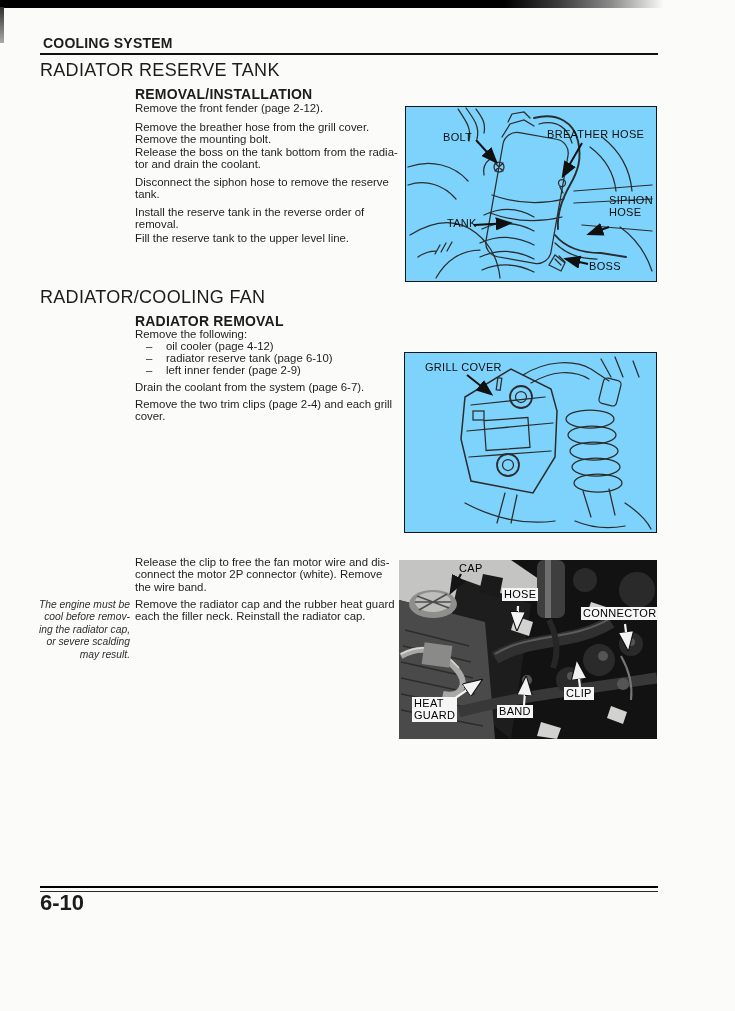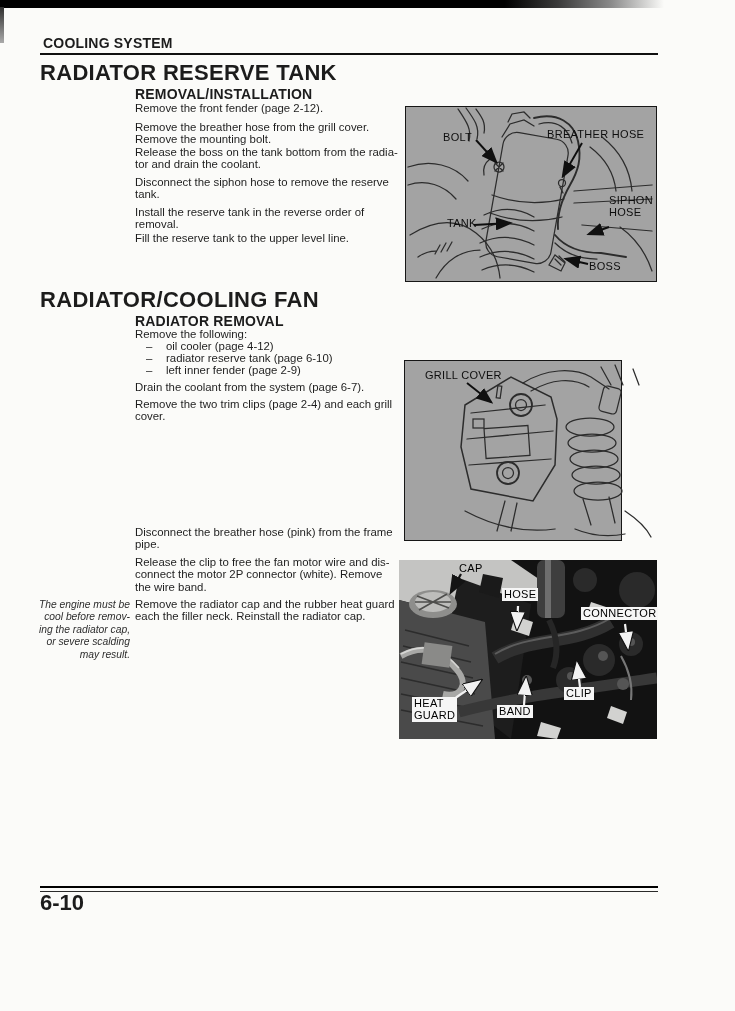--- a/index.html
+++ b/index.html
@@ -10,35 +10,35 @@
   }
   
   .topbar { position:absolute; left:0; top:0; width:664px; height:8px;
     background:linear-gradient(to right,#000 0%,#000 76%,#3a3a3a 84%,#8a8a8a 92%,rgba(160,160,160,0) 100%); }
   .leftstrip { position:absolute; left:0; top:7px; width:4px; height:36px;
     background:linear-gradient(#2f2f2f,#aaa); }
 
   .header-title { position:absolute; left:43px; top:35px; font-size:14px; font-weight:bold; letter-spacing:.2px; }
   .header-rule { position:absolute; left:40px; top:53px; width:618px; border-top:2.2px solid #101010; }
 
-  .h1 { position:absolute; left:40px; font-size:22px; font-weight:bold; letter-spacing:.3px; white-space:nowrap; }
+  .h1 { position:absolute; left:40px; font-size:18px; font-weight:normal; letter-spacing:.3px; white-space:nowrap; }
   .h2 { position:absolute; left:135px; font-size:14px; font-weight:bold; letter-spacing:.2px; white-space:nowrap; }
 
   .body-text { position:absolute; left:135px; width:266px; font-size:11.4px;
     line-height:12.3px; white-space:pre-line; color:#1e1e1e; }
 
   .list-row { position:absolute; left:146px; font-size:11.4px; line-height:12.3px; color:#1e1e1e; }
   .list-row .dash { display:inline-block; width:20px; }
 
   .sidenote { position:absolute; left:36px; top:599px; width:94px; font-size:10.3px;
     font-style:italic; line-height:12.4px; text-align:right; white-space:pre-line; color:#2d2d2d; }
 
-  .fig { position:absolute; background:#a3a3a3; border:1.6px solid #161616; box-sizing:border-box; }
+  .fig { position:absolute; background:#7dd3fc; border:1.6px solid #161616; box-sizing:border-box; }
   #fig1 { left:405px; top:106px; width:252px; height:176px; }
-  #fig2 { left:404px; top:360px; width:218px; height:181px; }
+  #fig2 { left:404px; top:352px; width:253px; height:181px; }
   #photo { left:399px; top:528px; width:258px; height:179px;margin-top:32px; }
   .fig svg, #photo svg { position:absolute; left:0; top:0; }
 
   .fig-label { position:absolute; font-size:11px; line-height:12.2px; color:#0e0e0e;
     letter-spacing:.3px; white-space:pre-line; }
   .photo-label { position:absolute; font-size:11px; line-height:12px; background:#f6f6f6;
     color:#000; padding:0 2px 1px 2px; letter-spacing:.3px; white-space:pre-line; }
 
   .footer-rule { position:absolute; left:40px; top:886px; width:618px; height:3px;
     border-top:2.4px solid #000; border-bottom:1px solid #2a2a2a; }
@@ -181,22 +181,20 @@
         <path d="M100,140 l-8,30 M112,142 l-6,28"></path>
         <path d="M220,150 C232,158 242,168 246,176"></path>
       </g>
       <g stroke="#0e0e0e" stroke-width="1.9" fill="none">
         <path d="M62,22 L86,41" marker-end="url(#ah2)"></path>
       </g>
     </svg>
     <div class="fig-label" style="left:20px; top:8px">GRILL COVER</div>
   </div>
 
-  <div class="body-text" style="top:526px">Disconnect the breather hose (pink) from the frame
-pipe.</div>
   <div class="body-text" style="top:556px">Release the clip to free the fan motor wire and dis-
 connect the motor 2P connector (white). Remove
 the wire band.</div>
   <div class="body-text" style="top:598px">Remove the radiator cap and the rubber heat guard
 each the filler neck. Reinstall the radiator cap.</div>
   <div class="sidenote">The engine must be
 cool before remov-
 ing the radiator cap,
 or severe scalding
 may result.</div>

